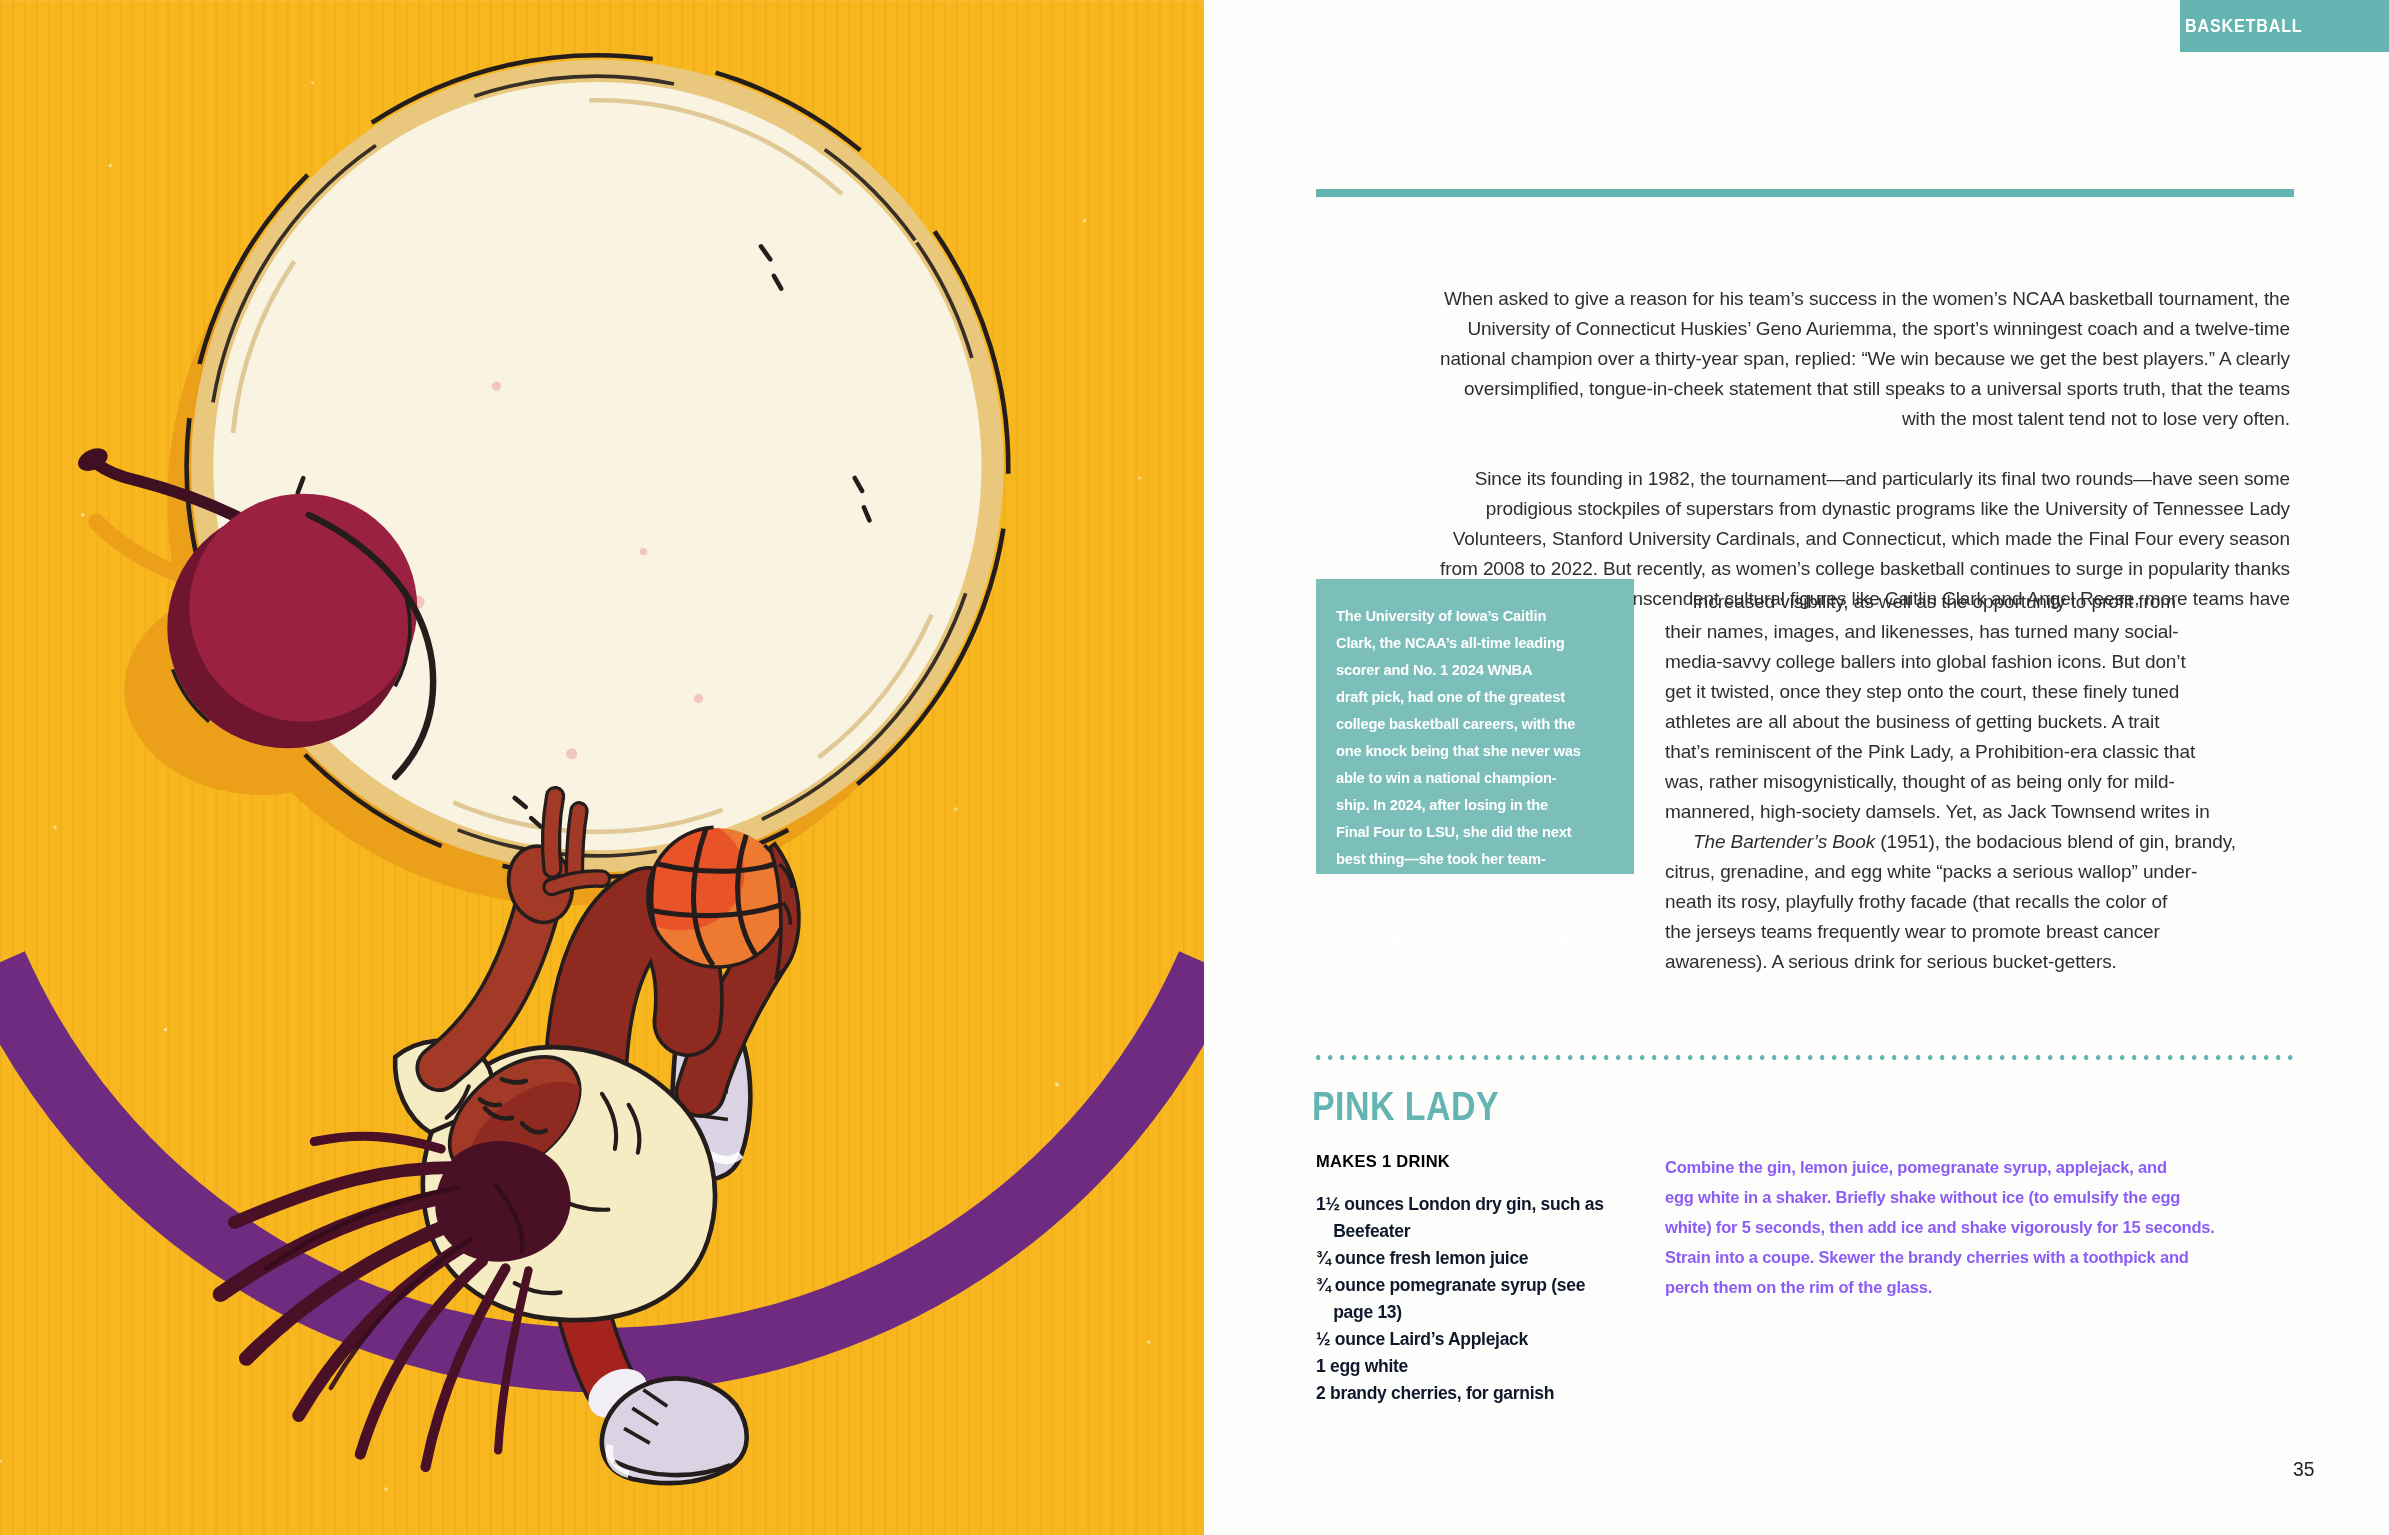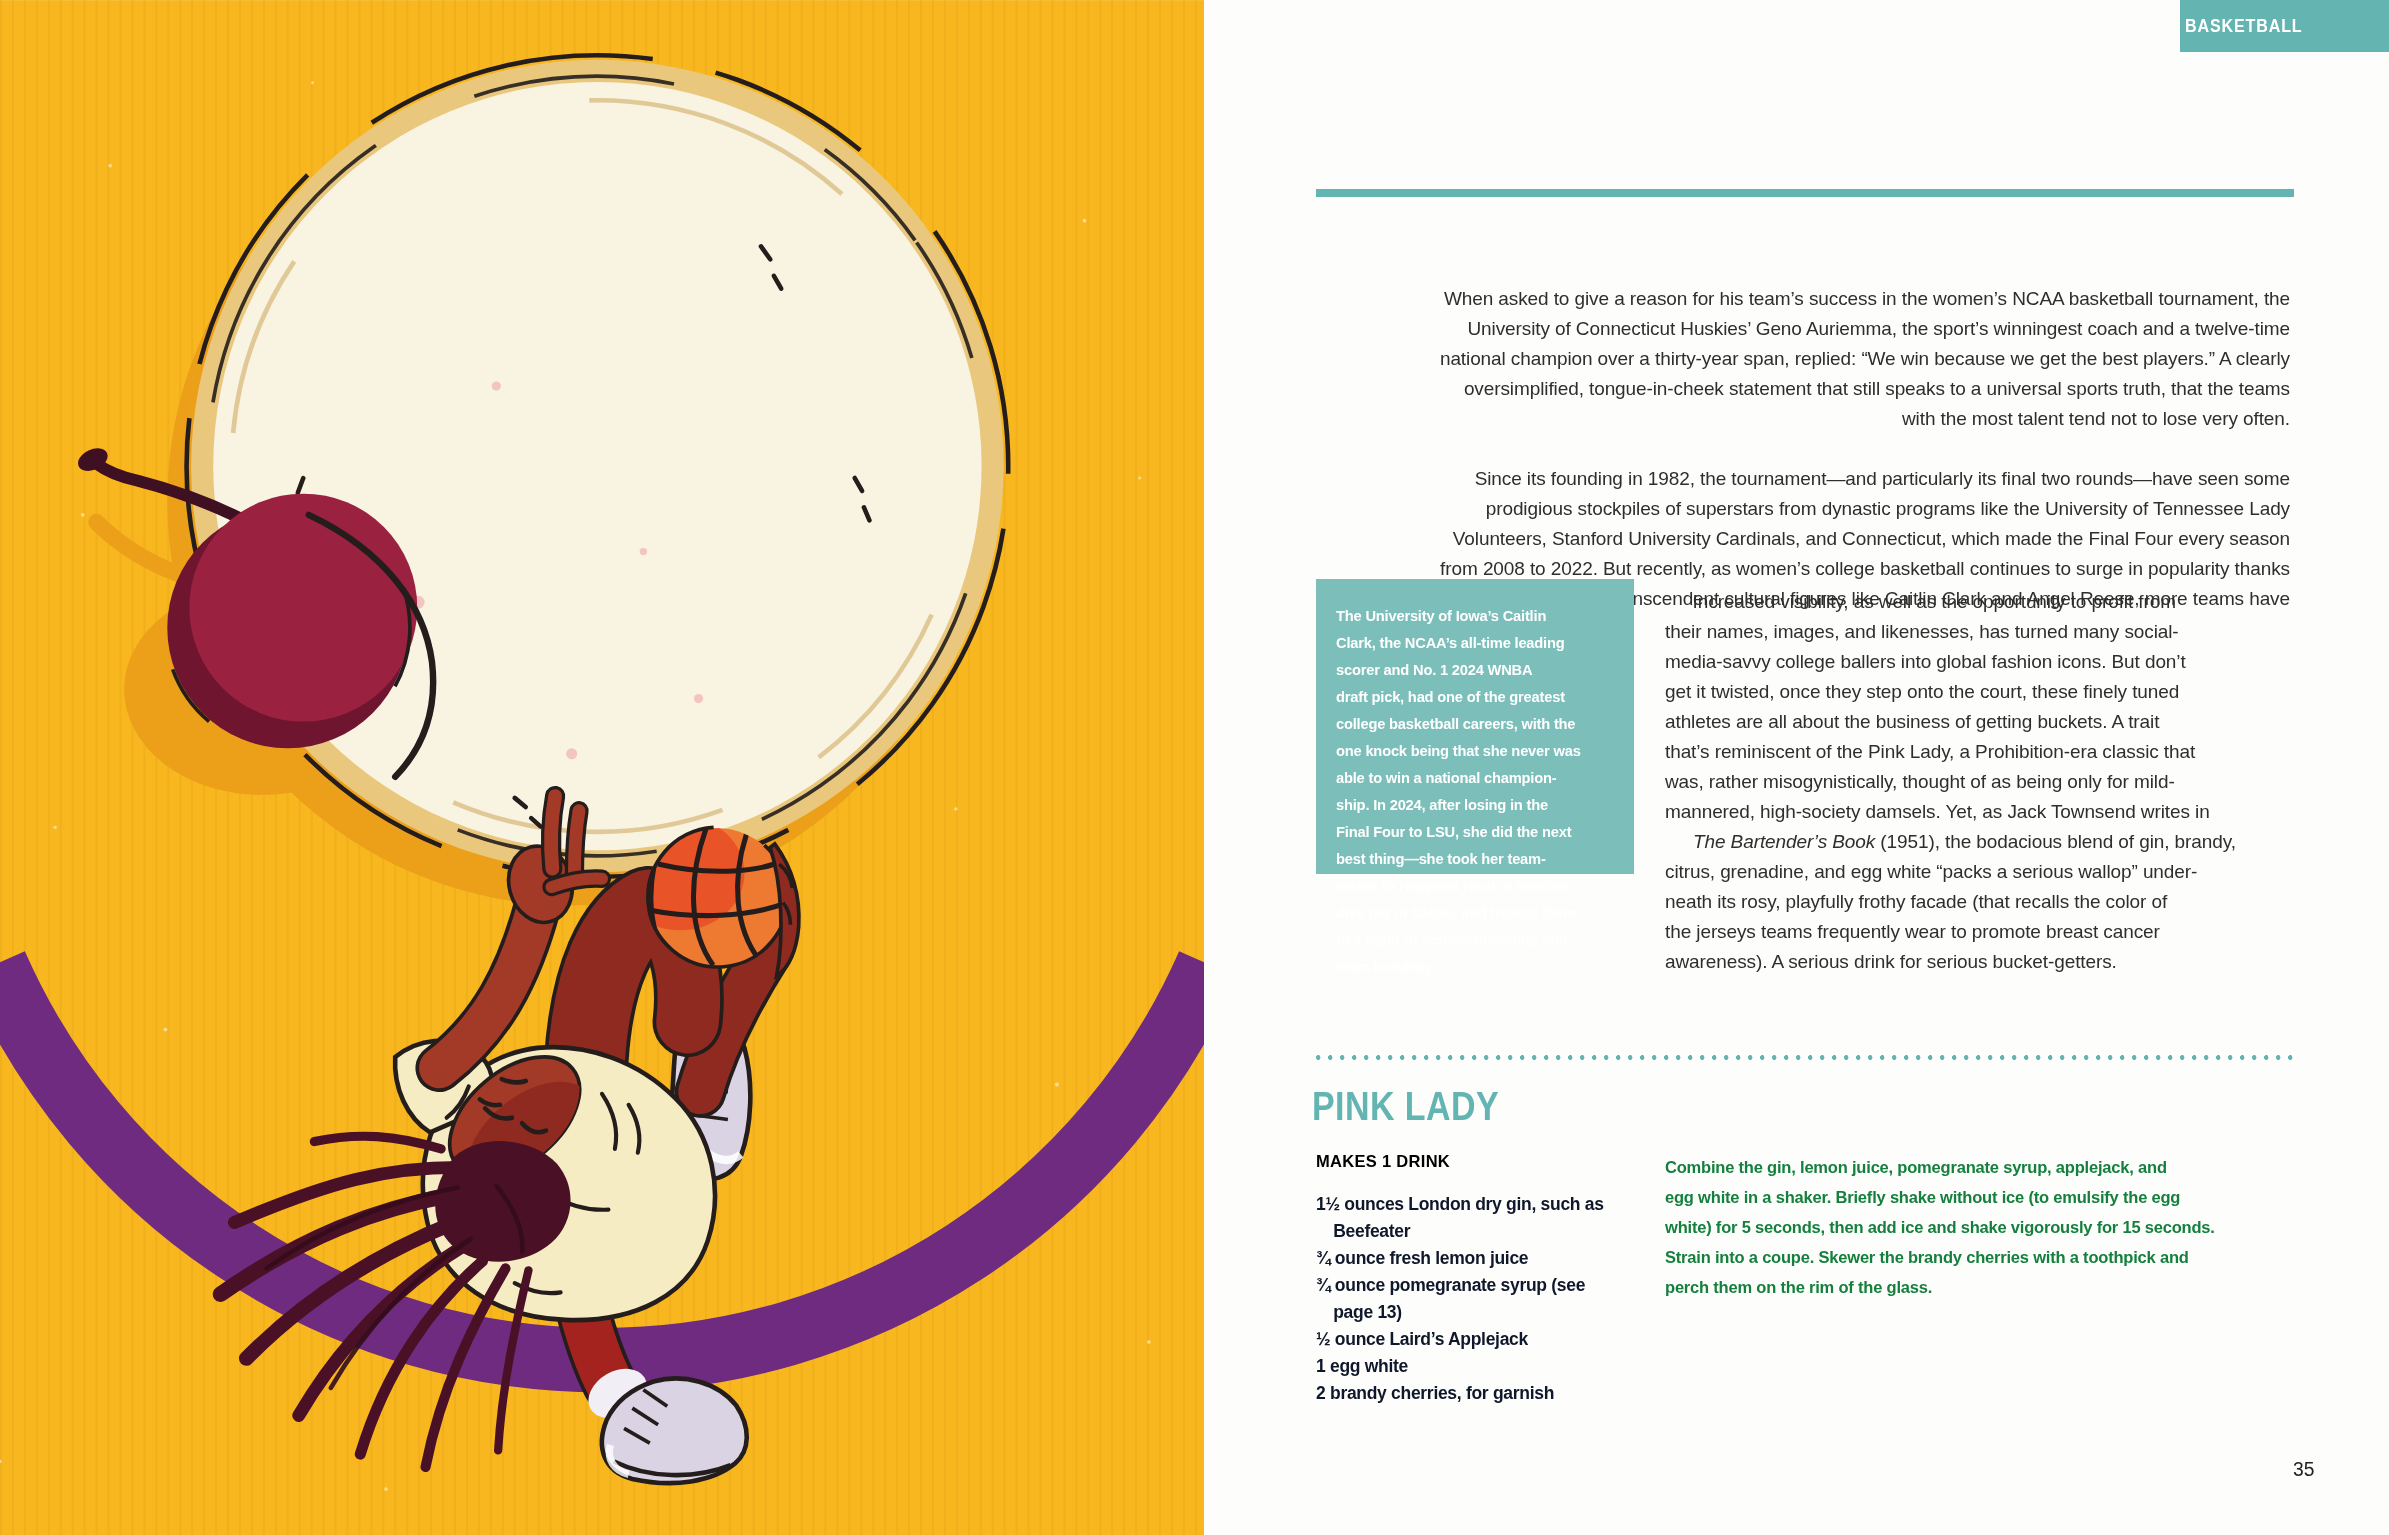--- a/index.html
+++ b/index.html
@@ -25,21 +25,21 @@
   .note-box .note{color:#fff;font-weight:700;font-size:14.7px;line-height:27px;letter-spacing:-0.2px;white-space:pre-line;}
   .dotted-rule{left:1316px;top:1055px;width:978px;height:5.5px;
        background:radial-gradient(circle at 2.3px 2.3px, var(--teal,#6CB7B2) 2px, transparent 2.4px);
        background-size:12px 5.5px;background-repeat:repeat-x;}
   .recipe-name{left:1312px;top:1084px;font-weight:800;font-size:40px;color:var(--teal,#5FB3B0);white-space:nowrap;}
   .recipe-name span{display:inline-block;transform:scaleX(.85);transform-origin:left center;letter-spacing:0.5px;}
   .yield{left:1316px;top:1152px;font-weight:800;font-size:16.5px;letter-spacing:0.3px;color:#000000;}
   .ingredients{left:1316px;top:1191px;width:342px;}
   .ingredients div{font-weight:700;font-size:17.5px;line-height:27px;letter-spacing:-0.3px;color:#0f172a;white-space:pre-line;}
   .instructions{left:1665px;top:1152px;width:634px;font-weight:700;font-size:16.5px;line-height:30px;
-       letter-spacing:-0.2px;color:#15803d;white-space:pre-line;}
+       letter-spacing:-0.2px;color:#8b5cf6;white-space:pre-line;}
   .page-num{left:2293px;top:1459px;font-size:19.3px;color:#222;}
   svg{display:block;}
 </style>
 </head>
 <body>
 
 <div class="canvas">
 
   <svg class="abs" style="left:0;top:0" width="1204" height="1536" viewBox="0 0 1310 1671">
     <defs>

